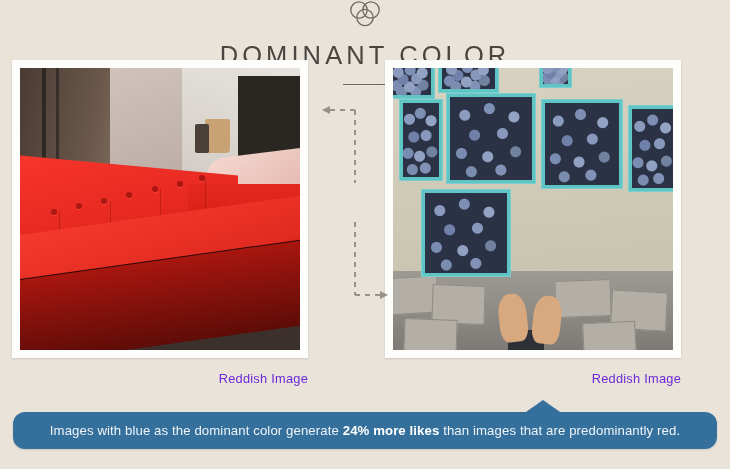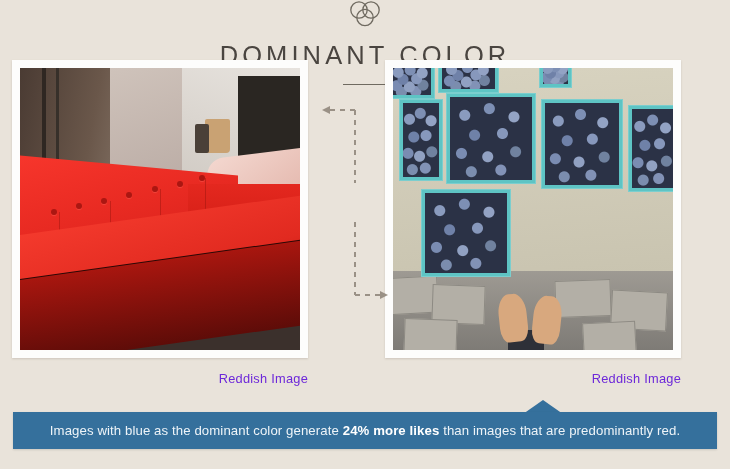--- a/index.html
+++ b/index.html
@@ -151,20 +151,21 @@
 
   
   #banner-notch { position:absolute; left:523px; top:400px; }
   #banner {
     position:absolute;
     left:13px; top:412px;
     width:704px; height:37px;
     background:#35709c;
     display:flex; align-items:center; justify-content:center;
     box-shadow:0 1px 2px rgba(0,0,0,.12);
+    border-radius:12px;
   }
   #banner-text {
     color:#eef4f8; font-size:13.2px; letter-spacing:.1px; white-space:nowrap;
   }
   #banner-text b { font-weight:bold; color:#ffffff; }
 </style>
 </head>
 <body>
 
 <div id="stage">

